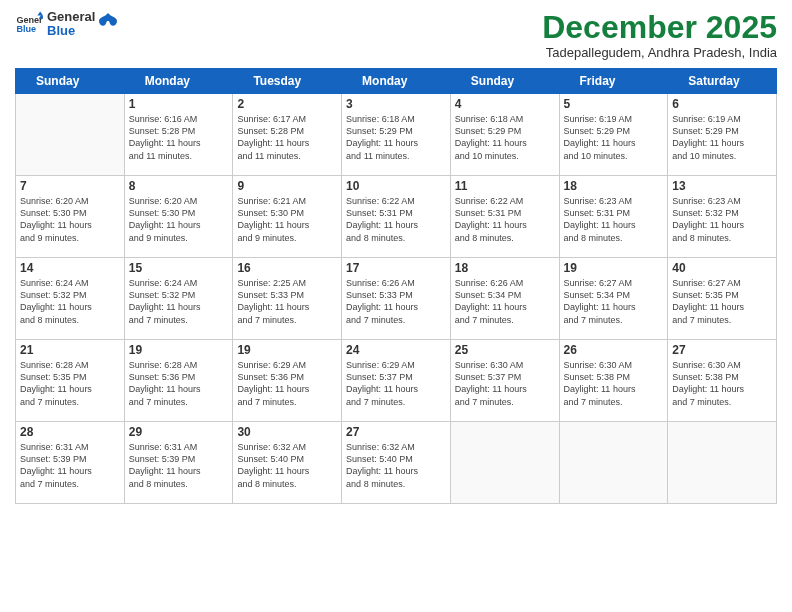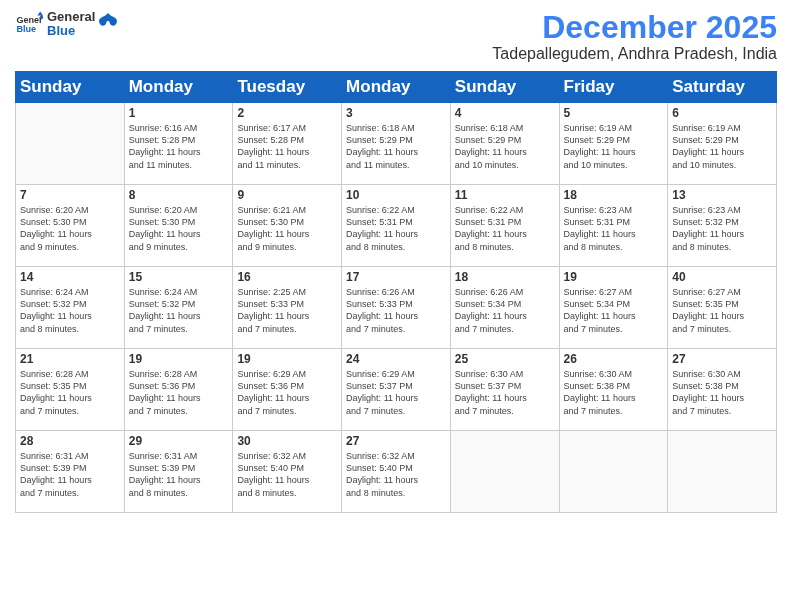--- a/index.html
+++ b/index.html
@@ -29,38 +29,38 @@
     .logo-icon {
       width: 28px;
       height: 28px;
     }
     .title-area {
       text-align: right;
     }
     .month-title {
       font-size: 32px;
       font-weight: bold;
-      color: #3b82f6;
+      color: #15803d;
       line-height: 1.1;
     }
     .location-title {
-      font-size: 16px;
+      font-size: 13px;
       color: #333;
     }
     .calendar-table {
       width: 100%;
       border-collapse: collapse;
       table-layout: fixed;
     }
     .calendar-table th {
       background-color: #1565c0;
       color: #fff;
-      font-size: 17px;
+      font-size: 12px;
       font-weight: bold;
-      padding: 5px 4px;
+      padding: 5px 20px;
       text-align: left;
       border: 1px solid #1565c0;
     }
     .calendar-table td {
       vertical-align: top;
       border: 1px solid #ccc;
       padding: 3px 4px;
       font-size: 9.5px;
       color: #333;
       height: 82px;

